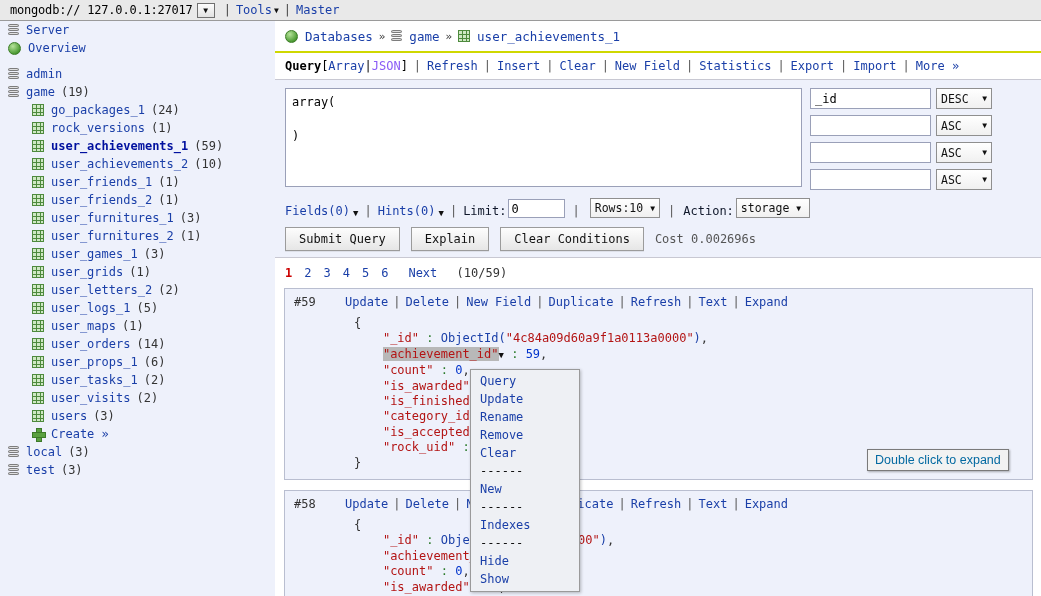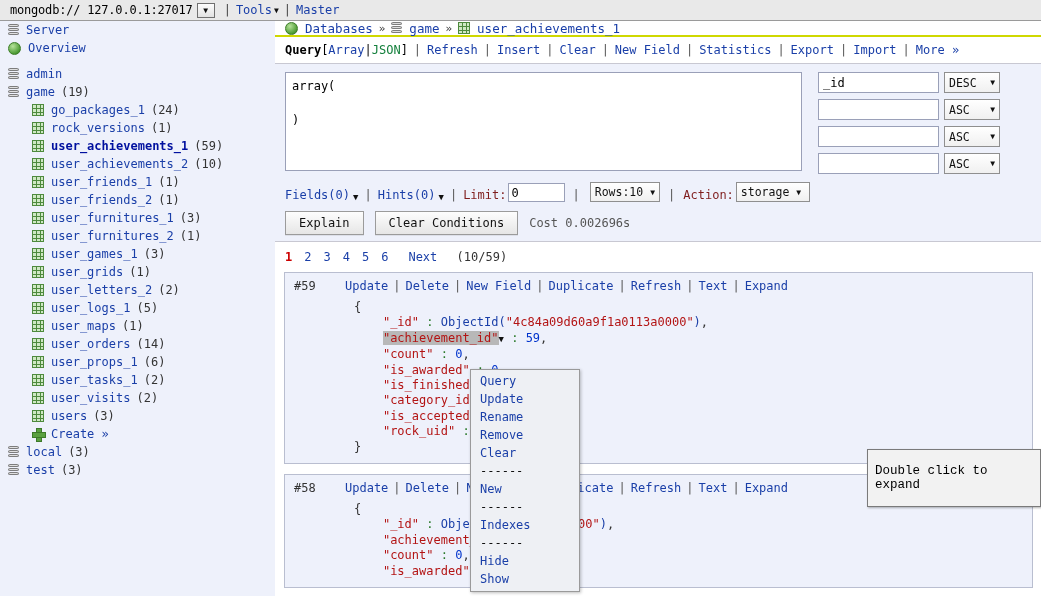--- a/index.html
+++ b/index.html
@@ -78,44 +78,44 @@
   .ic-plus:before, .ic-plus:after{content:"";position:absolute;background:#5aa040;border:1px solid #3d7a2a;}
   .ic-plus:before{left:4px;top:0;width:4px;height:12px;}
   .ic-plus:after{left:0;top:4px;width:12px;height:4px;}
 
   
   #rightpanel {
     position: absolute; left: 275px; top: 21px; width: 766px; height: 575px;
     background: #ffffff; overflow: hidden;
   }
   #breadcrumb {
-    display: flex; align-items: center; height: 16px;
+    display: flex; align-items: center; height: 32px;
     padding-left: 10px; border-bottom: 2px solid #cfd800;
     background: #fff;
   }
   #breadcrumb .bc-link { color: #1a3fa8; font-size: 12.5px; }
   #breadcrumb .bc-sep { color: #333; margin: 0 6px; font-size: 11px; }
 
   #querybar {
     height: 27px; display: flex; align-items: center;
     padding-left: 10px; border-bottom: 1px solid #c8c8d2;
     background: #fff; font-size: 12px;
   }
   #querybar .q-title { font-weight: bold; color: #000; }
   #querybar .q-brkt { color: #000; }
   #querybar .q-mode { color: #1a3fa8; }
-  #querybar .q-mode.active { color: #15803d; }
+  #querybar .q-mode.active { color: #8b5cf6; }
   #querybar .pipe { color: #555; margin: 0 6px; }
   #querybar .q-link { color: #1a3fa8; }
 
   #querybody {
     background: #eef1fb; padding: 8px 10px 6px 10px;
     border-bottom: 1px solid #c8c8d2;
   }
-  .qrow1 { display: flex; gap: 16px; }
+  .qrow1 { display: flex; gap: 8px; }
   #qtext {
     width: 517px; height: 99px;
     border: 1px solid #9aa0b8; background: #fff;
     padding: 5px 6px; font-family: "DejaVu Sans Mono","Liberation Mono",monospace;
     font-size: 12px; color: #000; resize: none; outline: none; line-height: 17px;
   }
   .sortcol { display: flex; flex-direction: column; gap: 6px; }
   .sortrow { display: flex; gap: 5px; }
   .sortinput {
     width: 121px; height: 21px; border: 1px solid #9aa0b8; background: #fff;
@@ -130,21 +130,21 @@
   }
   .sortsel .ar { font-size: 8px; }
 
   .optsrow {
     display: flex; align-items: flex-end; margin-top: 8px; font-size: 12px;
     flex-wrap: nowrap; white-space: nowrap;
   }
   .optsrow .o-link { color: #1a3fa8; }
   .optsrow .o-caret { color: #111; font-size: 9px; margin-left: 3px;}
   .optsrow .o-sep { color: #555; margin: 0 6px; }
-  .optsrow .o-lbl { color: #7f1d1d; }
+  .optsrow .o-lbl { color: #0f172a; }
   .limitinput {
     width: 57px; height: 19px; border: 1px solid #9aa0b8; background: #fff;
     font-family: "DejaVu Sans Mono","Liberation Mono",monospace;
     font-size: 12px; padding: 0 3px; outline: none; margin-left: 1px;
   }
   .smallsel {
     height: 20px; border: 1px solid #8f8f8f;
     background: linear-gradient(#ffffff,#f0f0f0);
     display: inline-flex; align-items: center; gap: 7px;
     padding: 0 4px; font-size: 11.5px; color: #111; margin-left: 2px;
@@ -203,22 +203,22 @@
     font-size: 12px; color: #1a3fa8;
     font-family: "DejaVu Sans Mono","Liberation Mono",monospace;
   }
   #ctxmenu .mi.sepline { color: #111; letter-spacing: 0px; }
 
   
   #tooltip {
     position: absolute; left: 867px; top: 449px;
     background: #f2f2f2; border: 1px solid #7a7a7a;
     box-shadow: 1px 1px 2px rgba(0,0,0,0.3);
-    padding: 14px 7px; font-size: 12.5px; color: #000000;
-    font-family: Liberation Mono, monospace;
+    padding: 3px 7px; font-size: 12.5px; color: #0369a1;
+    font-family: Liberation Sans, sans-serif;
     z-index: 60;
   }
 </style>
 </head>
 <body>
 
 <div id="app">
 
   <div id="topbar">
     <span class="conn-text">mongodb:// 127.0.0.1:27017</span>
@@ -520,20 +520,21 @@
         </span>
         <span class="o-sep" style="margin:0 8px">|</span>
         <span class="o-lbl">Action:</span>
         <span class="smallsel" style="min-width:74px">
           <span>storage</span>
           <span class="ar">▼</span>
         </span>
       </div>
 
       <div class="btnrow">
+        <button class="btn">Submit Query</button>
         <button class="btn">Explain</button>
         <button class="btn">Clear Conditions</button>
         <span class="cost">Cost 0.002696s</span>
       </div>
     </div>
 
     <div id="pager"><span class="pg cur">1</span><span class="pg">2</span><span class="pg">3</span><span class="pg">4</span><span class="pg">5</span><span class="pg">6</span><span class="pg next">Next</span><span class="pgcount"> (10/59)</span></div>
 
     <div id="records">
         <div class="record">

